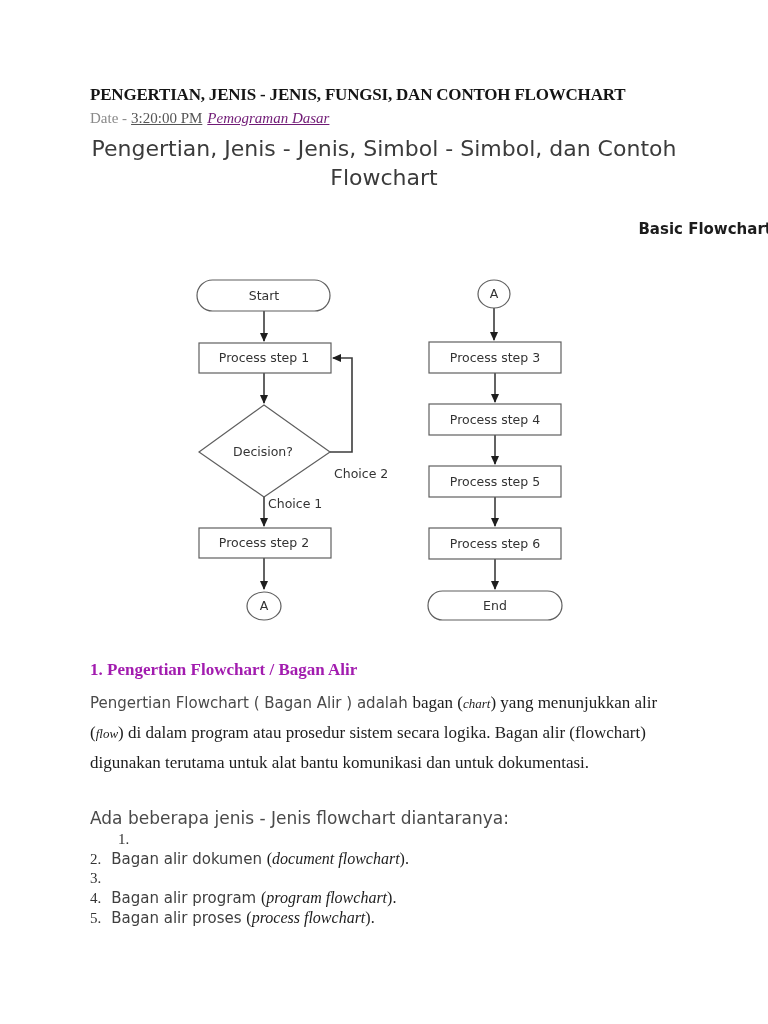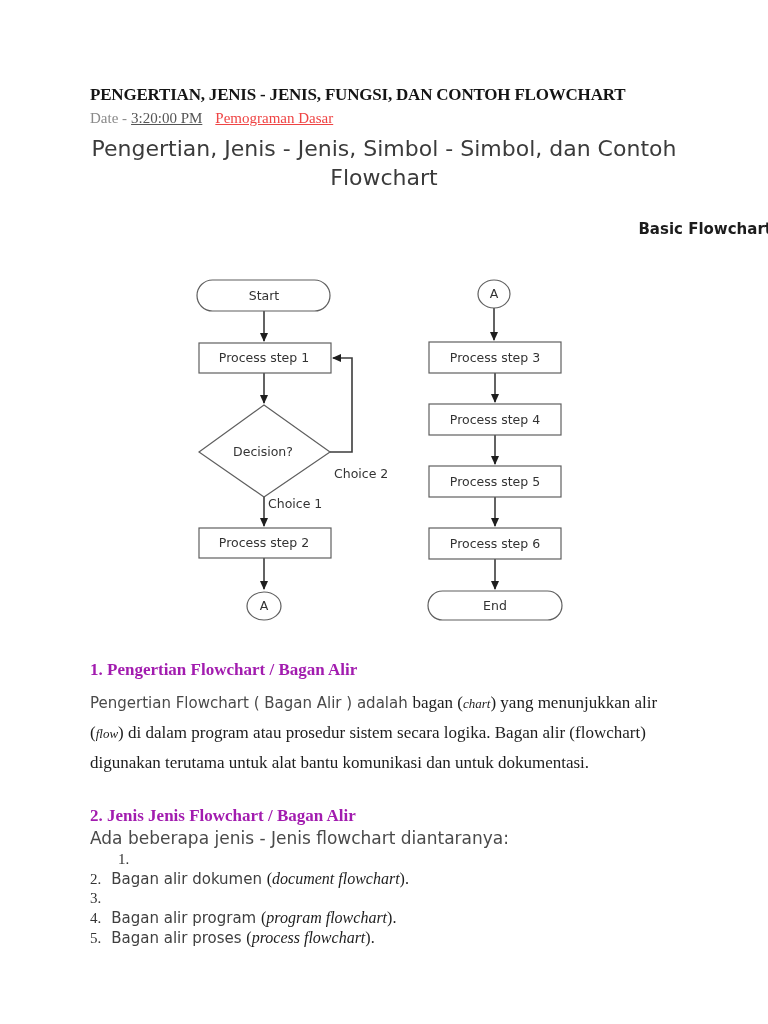--- a/index.html
+++ b/index.html
@@ -6,21 +6,21 @@
   .page{position:relative;width:768px;height:1024px;background:#ffffff;overflow:hidden;
         font-family:"Liberation Serif",serif;}
 
   .post-title{position:absolute;left:90px;top:85px;width:640px;white-space:nowrap;
               font-family:"Liberation Serif",serif;font-weight:bold;font-size:17px;
               letter-spacing:-0.2px;color:#141414;}
 
   .dateline{position:absolute;left:90px;top:110px;width:620px;white-space:nowrap;
             font-size:15px;color:#8a8a8a;}
   .dateline .time{color:#555;text-decoration:underline;margin-left:4px;cursor:pointer;margin-top:46px;}
-  .dateline .cat{color:#ef4444;text-decoration:underline;margin-left:13px;cursor:pointer;}
+  .dateline .cat{color:#701a75;text-decoration:underline;margin-left:5px;cursor:pointer;font-style:italic;}
 
   .main-heading{position:absolute;left:84px;top:134px;width:600px;text-align:center;
                 font-family:"DejaVu Sans",sans-serif;font-size:22px;line-height:29px;color:#3b3b3b;}
 
   .chart-title{position:absolute;left:12px;top:220px;width:760px;text-align:right;
                font-family:"DejaVu Sans",sans-serif;font-weight:bold;font-size:15px;color:#1c1c1c;}
 
   svg.flow{position:absolute;left:0;top:250px;}
   svg.flow text{font-family:"DejaVu Sans",sans-serif;font-size:12.5px;fill:#333;}
 
@@ -109,21 +109,20 @@
       <text x="268" y="258" text-anchor="start">Choice 1</text>
     </g>
   </svg>
 
   <section class="sec1">
     <h3 class="sec-head">1. Pengertian Flowchart / Bagan Alir</h3>
     <p class="para"><span class="s-sans">Pengertian Flowchart ( Bagan Alir ) adalah </span><span class="s-serif">bagan </span><span class="s-serif">(</span><span class="s-serif-italic">chart</span><span class="s-serif">) yang menunjukkan alir </span><span class="s-serif">(</span><span class="s-serif-italic">flow</span><span class="s-serif">) di dalam program atau prosedur sistem secara logika. Bagan alir (flowchart) digunakan terutama untuk alat bantu komunikasi dan untuk dokumentasi.</span></p>
   </section>
 
   <section class="sec2">
-    <h3 class="sec-head">2. Jenis Jenis Flowchart / Bagan Alir</h3>
     <p class="intro">Ada beberapa jenis - Jenis flowchart diantaranya:</p>
     <div class="list">
       <div class="list-item first">
         <span class="num">1.</span>
       </div>
       <div class="list-item">
         <span class="num">2.</span>
         <span class="list-text"><span class="s-sans">Bagan alir dokumen </span><span class="s-serif">(</span><span class="s-serif-italic">document flowchart</span><span class="s-serif">).</span></span>
       </div>
       <div class="list-item">

